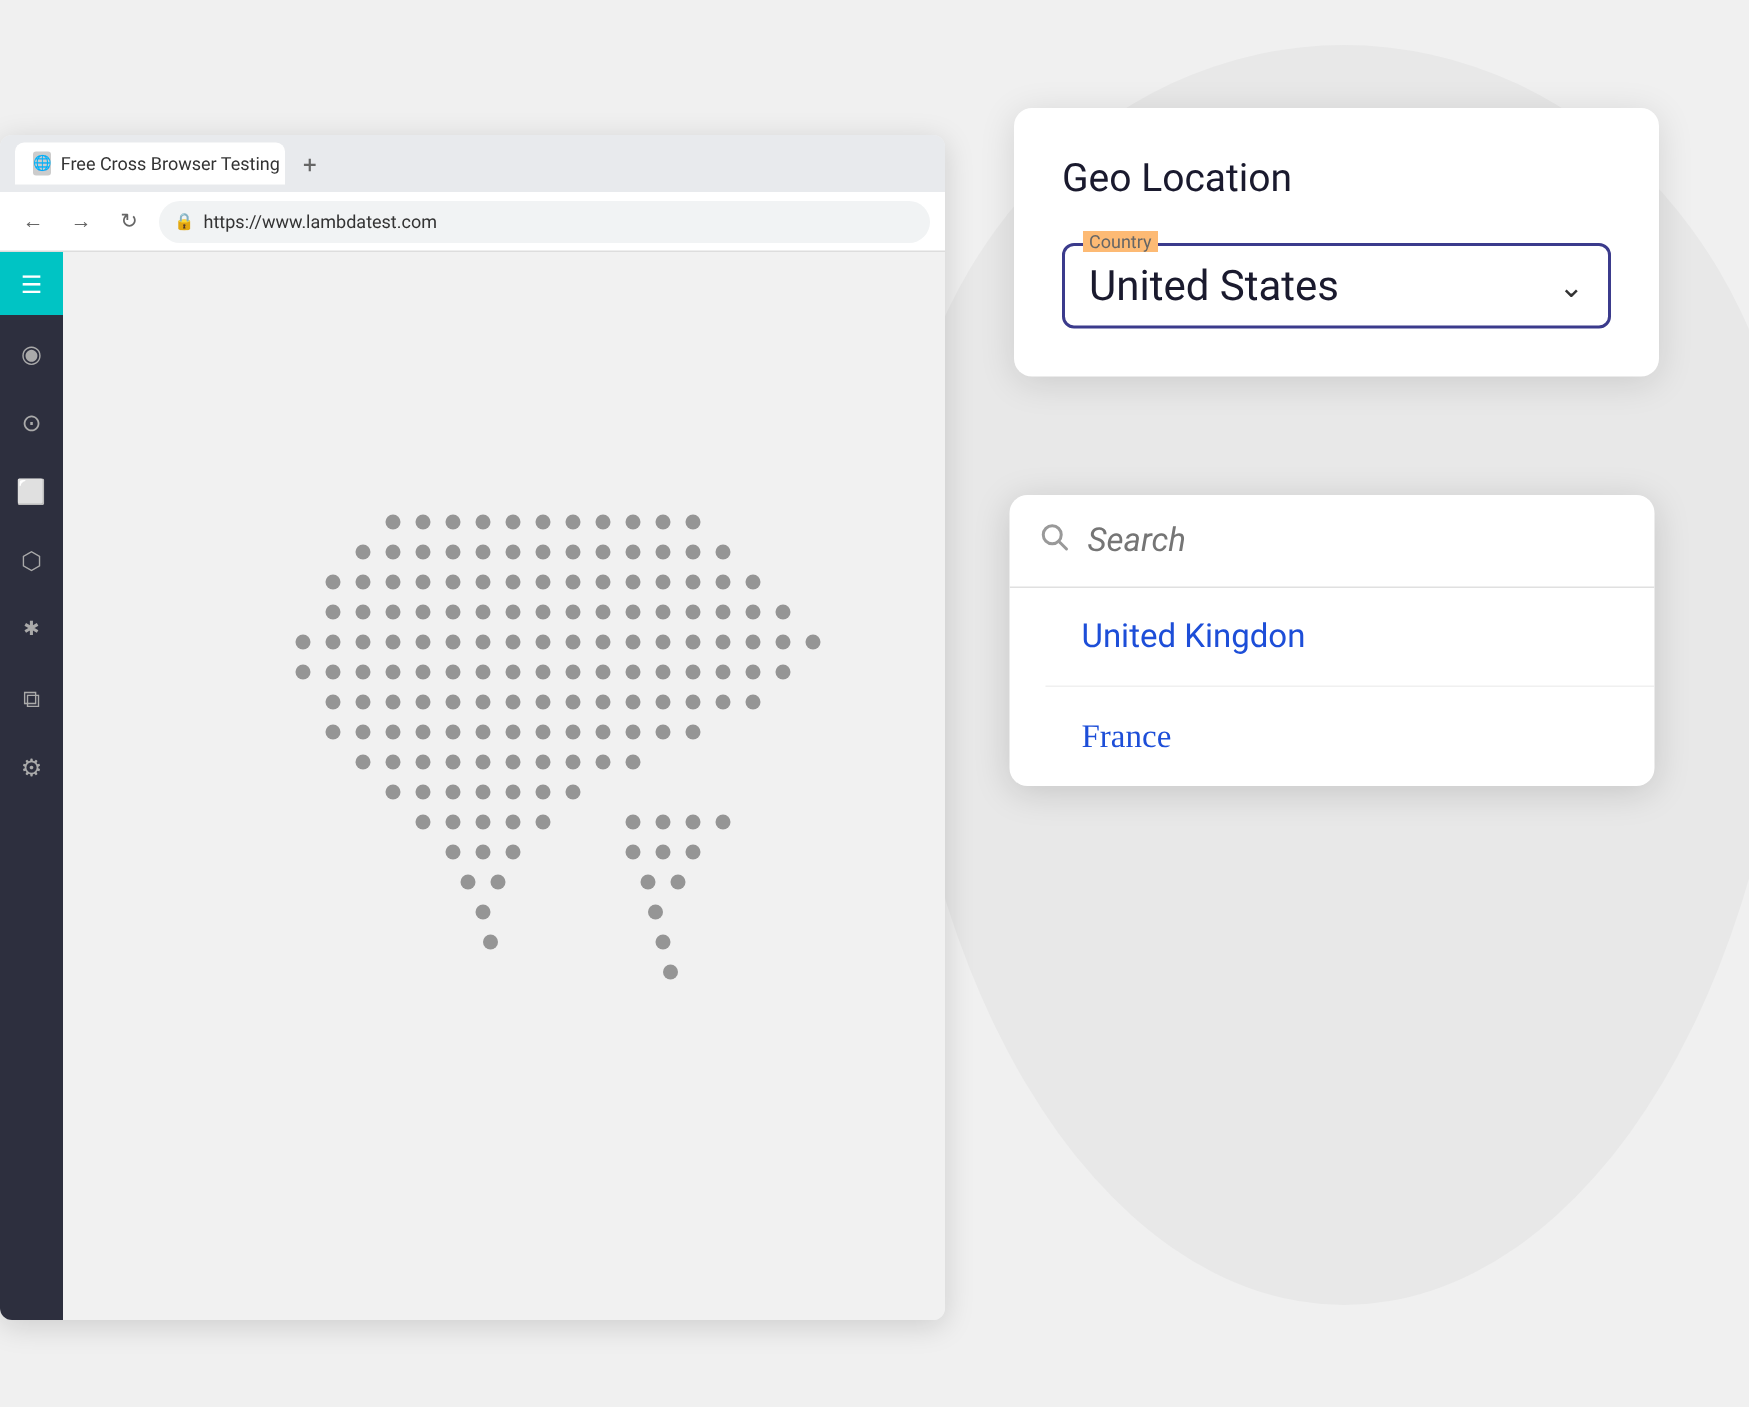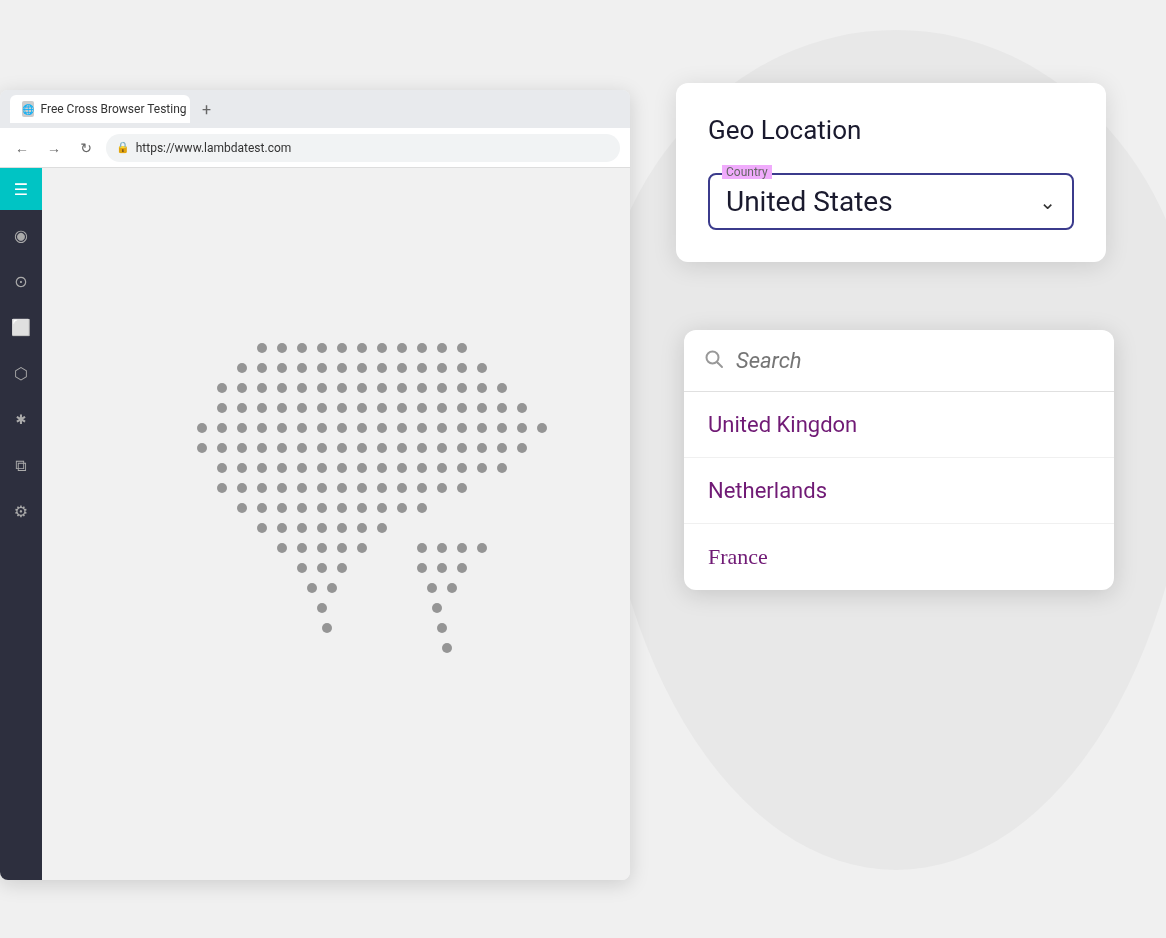--- a/index.html
+++ b/index.html
@@ -156,21 +156,21 @@
       width: 588px;
       height: 712px;
       background: #f1f1f1;
       overflow: hidden;
     }
 
     
     .geo-card {
       position: absolute;
       right: 60px;
-      top: 83px;
+      top: 72px;
       width: 430px;
       background: #fff;
       border-radius: 12px;
       padding: 32px 32px 32px 32px;
       box-shadow: 0 4px 24px rgba(0,0,0,0.12);
       z-index: 10;
     }
 
     .geo-card-title {
       font-size: 26px;
@@ -183,21 +183,21 @@
       position: relative;
       border: 2px solid #3b3b8c;
       border-radius: 8px;
       padding: 10px 16px;
     }
 
     .country-label {
       position: absolute;
       top: -10px;
       left: 12px;
-      background: #f0abfc;
+      background: #fdba74;
       padding: 0 4px;
       font-size: 12px;
       color: #666;
     }
 
     .country-select {
       width: 100%;
       display: flex;
       align-items: center;
       justify-content: space-between;
@@ -212,21 +212,21 @@
     }
 
     .chevron-icon {
       font-size: 20px;
       color: #333;
     }
 
     
     .dropdown-card {
       position: absolute;
-      right: 52px;
+      right: 63px;
       top: 330px;
       width: 430px;
       background: #fff;
       border-radius: 12px;
       box-shadow: 0 4px 24px rgba(0,0,0,0.15);
       z-index: 20;
       overflow: hidden;
     }
 
     .dropdown-search {
@@ -253,23 +253,24 @@
     }
 
     .dropdown-list {
       overflow-y: auto;
       max-height: 320px;
     }
 
     .dropdown-item {
       padding: 20px 24px;
       font-size: 22px;
-      color: #701a75;
+      color: #1d4ed8;
       cursor: pointer;
       border-bottom: 1px solid #f0f0f0;
+      margin-left: 24px;
     }
 
     .dropdown-item:last-child {
       border-bottom: none;
       font-family: Liberation Serif, serif;
     }
 
     
     .dropdown-list::-webkit-scrollbar {
       width: 6px;
@@ -561,19 +562,16 @@
         <line x1="13.5" y1="13.5" x2="18" y2="18" stroke="#999" stroke-width="2" stroke-linecap="round"></line>
       </svg>
     </span>
     <input class="search-input" type="text" placeholder="Search" style="">
   </div>
   <div class="dropdown-list">
     <div class="dropdown-item">
       <span>United Kingdon</span>
     </div>
     <div class="dropdown-item">
-      <span>Netherlands</span>
-    </div>
-    <div class="dropdown-item">
       <span>France</span>
     </div>
   </div>
 </div>
 
 </body></html>

